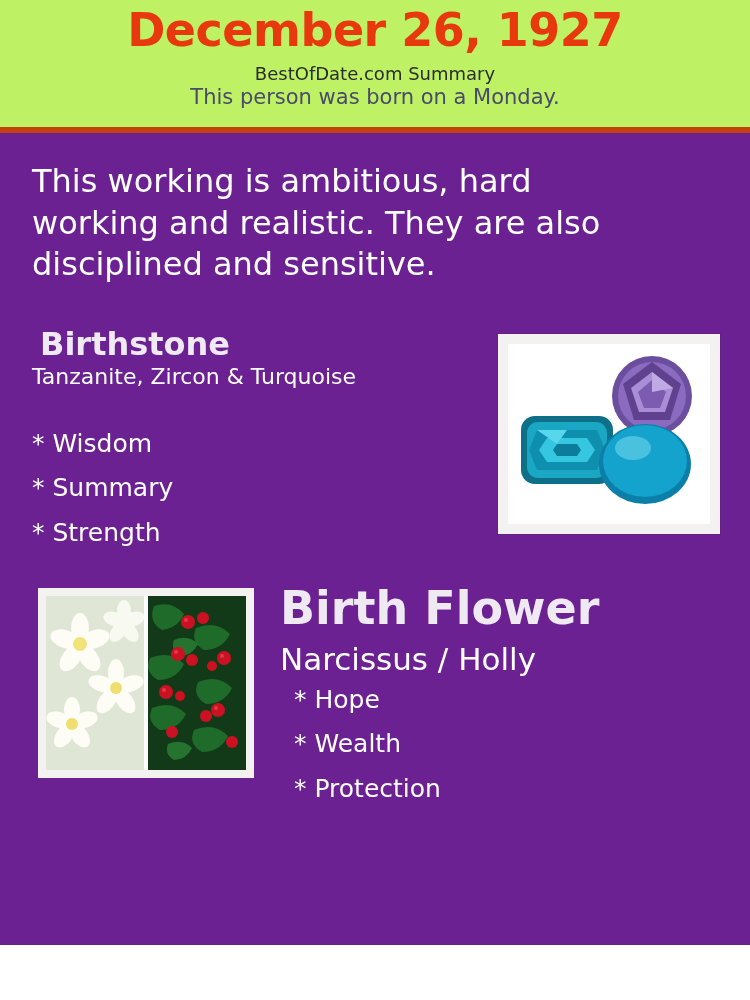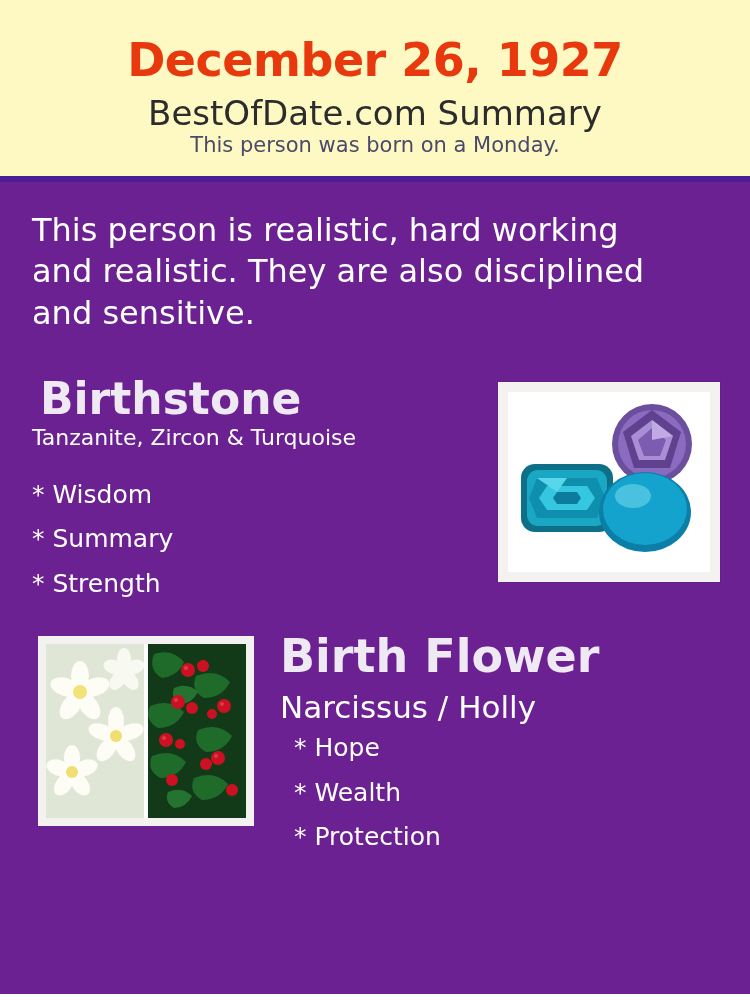--- a/index.html
+++ b/index.html
@@ -12,34 +12,34 @@
   }
   .page {
     width: 750px;
     height: 1000px;
     position: relative;
     background: #ffffff;
   }
 
   
   .header {
-    background: #fef9c3;
-    padding: 36px 20px 18px;
+    background: #bef264;
+    padding: 6px 20px 18px;
     text-align: center;
-    border-bottom: 6px solid #4c1d95;
+    border-bottom: 6px solid #c2410c;
   }
   .header-date {
     font-size: 46px;
     font-weight: bold;
     color: #e8380d;
     letter-spacing: -0.5px;
     line-height: 1.05;
   }
   .header-site {
-    font-size: 34px;
+    font-size: 18px;
     color: #2c2c2c;
     margin-top: 10px;
     line-height: 1.15;
   }
   .header-sub {
     font-size: 21px;
     color: #4a4a6a;
     line-height: 1.15;
   }
 
@@ -66,34 +66,34 @@
     max-width: 620px;
   }
 
   
   .stone-block {
     margin-top: 42px;
     position: relative;
     min-height: 232px;
   }
   .stone-title {
-    font-size: 44px;
+    font-size: 32px;
     font-weight: bold;
     color: #efe9f3;
     line-height: 1.05;
     margin-left: 8px;
   }
   .stone-sub {
     font-size: 22px;
     color: #ffffff;
     margin-top: 2px;
     line-height: 1.2;
   }
   .bullets {
-    margin-top: 22px;
+    margin-top: 32px;
   }
   .bullets li {
     list-style: none;
     font-size: 25px;
     color: #ffffff;
     line-height: 1.78;
   }
   .stone-img {
     position: absolute;
     right: -2px;
@@ -165,21 +165,21 @@
 <div class="page">
 
   <div class="header">
     <div class="header-date">December 26, 1927</div>
     <div class="header-site">BestOfDate.com Summary</div>
     <div class="header-sub">This person was born on a Monday.</div>
   </div>
 
   <div class="body">
 
-    <div class="zodiac-desc">This person is realistic, hard working and realistic. They are also disciplined and sensitive.</div>
+    <div class="zodiac-desc">This working is ambitious, hard working and realistic. They are also disciplined and sensitive.</div>
 
     <div class="stone-block">
       <div class="stone-title">Birthstone</div>
       <div class="stone-sub">Tanzanite, Zircon &amp; Turquoise</div>
       <ul class="bullets">
         <li>* Wisdom</li>
         <li>* Summary</li>
         <li>* Strength</li>
       </ul>
 

